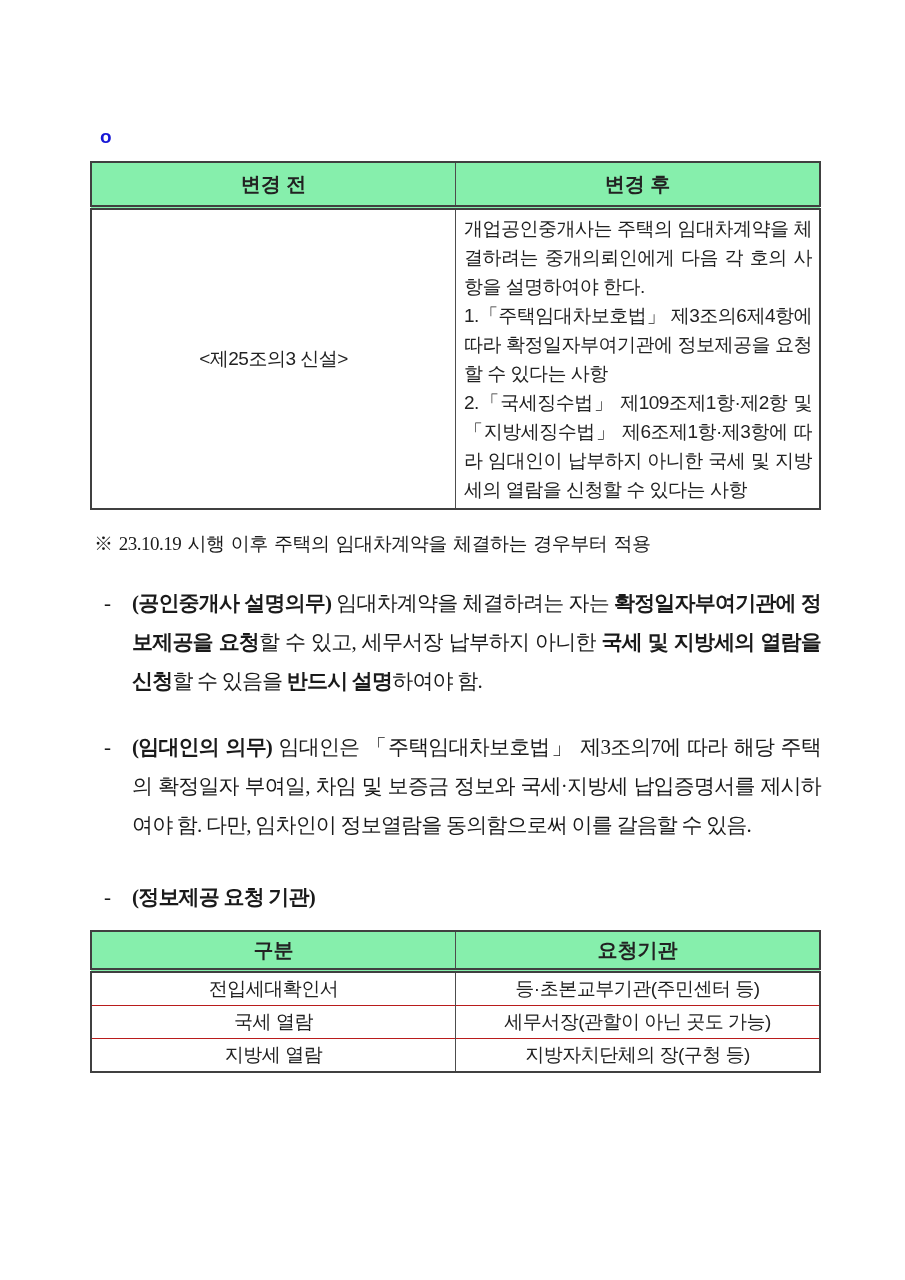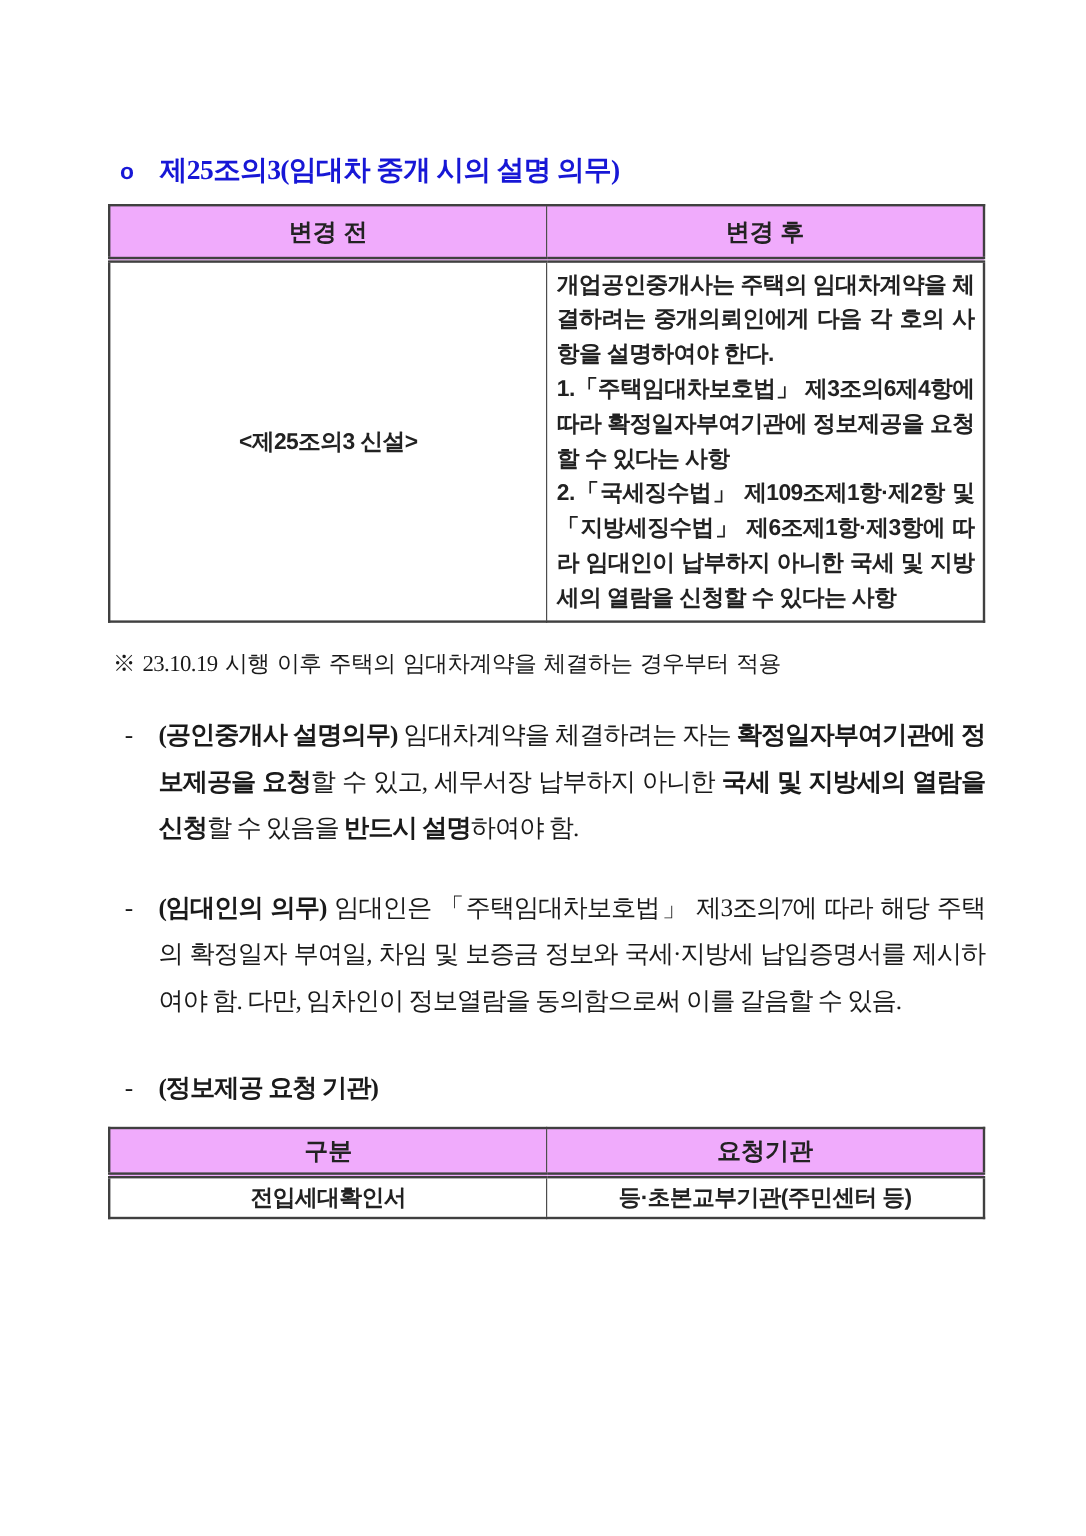--- a/index.html
+++ b/index.html
@@ -39,35 +39,34 @@
   table.doc-table {
     width: 731px;
     border-collapse: collapse;
     table-layout: fixed;
     font-family: "Liberation Sans", "DejaVu Sans", sans-serif;
     font-size: 19px;
     color: #222222;
     border: 2px solid #404040;
   }
   table.doc-table th {
-    background: #f0abfc;
+    background: #86efac;
     font-weight: bold;
     font-size: 20px;
     text-align: center;
     vertical-align: middle;
     border-bottom: 5px double #404040;
     border-left: 1px solid #4d4d4d;
     padding: 0;
   }
   table.doc-table th:first-child,
   table.doc-table td:first-child { border-left: none; }
   table.doc-table td {
     border-left: 1px solid #4d4d4d;
     vertical-align: middle;
-    font-weight: bold;
   }
 
   
   .change-table th { height: 42px; }
   .change-table td.before-cell {
     text-align: center;
     font-size: 19px;
     letter-spacing: -0.5px;
     margin-left: 48px;
   }
@@ -120,21 +119,20 @@
   }
   .agency-table tbody tr:first-child td { border-top: none; }
 </style>
 </head>
 <body>
 
 <div class="page">
 
   <div class="heading">
     <span class="bullet-o">o</span>
-    <span>제25조의3(임대차 중개 시의 설명 의무)</span>
   </div>
 
   <table class="doc-table change-table">
     <thead>
       <tr>
         <th>변경 전</th>
         <th>변경 후</th>
       </tr>
     </thead>
     <tbody>
@@ -171,16 +169,24 @@
       <tr>
         <th>구분</th>
         <th>요청기관</th>
       </tr>
     </thead>
     <tbody>
         <tr>
           <td>전입세대확인서</td>
           <td>등·초본교부기관(주민센터 등)</td>
         </tr>
+        <tr>
+          <td>국세 열람</td>
+          <td>세무서장(관할이 아닌 곳도 가능)</td>
+        </tr>
+        <tr>
+          <td>지방세 열람</td>
+          <td>지방자치단체의 장(구청 등)</td>
+        </tr>
       </tbody>
   </table>
 
 </div>
 
 </body></html>

